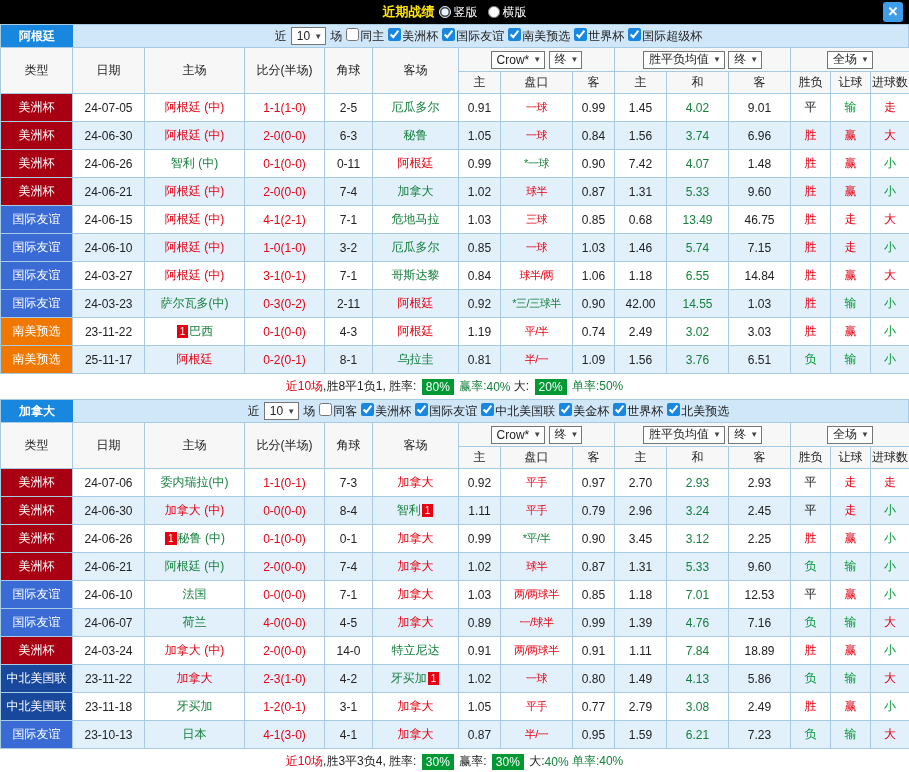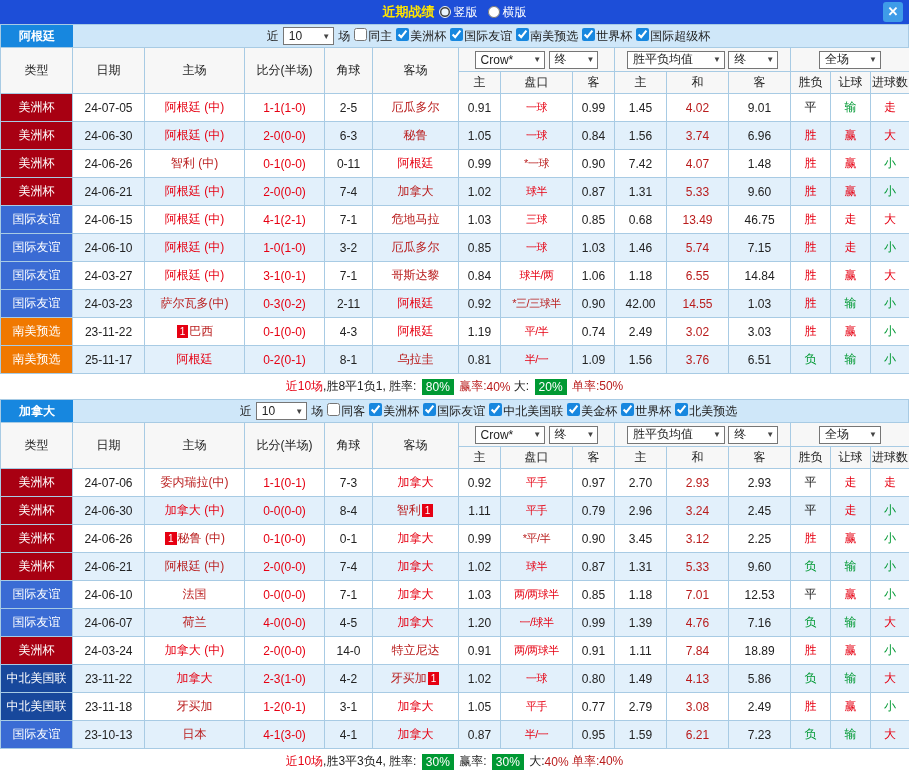--- a/index.html
+++ b/index.html
@@ -1,20 +1,20 @@
 <!DOCTYPE html>
 <html><head>
 <meta charset="utf-8">
 <style>
   * { box-sizing: border-box; margin: 0; padding: 0; }
   html,body { width: 909px; height: 772px; overflow: hidden; background: #fff;
     font-family: "Liberation Sans", sans-serif; font-size: 12px; color: #222; }
 
   
-  .titlebar { height: 24px; background: #1d4ed8; position: relative;
+  .titlebar { height: 24px; background: #000000; position: relative;
     display: flex; align-items: center; justify-content: center; gap: 2px; }
   .titlebar .title { color: #ffe400; font-weight: bold; font-size: 13px; }
   .radios { display: inline-flex; align-items: center; gap: 10px; margin-left: 2px; }
   .radios label { color: #fff; display: inline-flex; align-items: center; gap: 3px; cursor: pointer; }
   .radios input { accent-color: #eaf4fd; width: 12px; height: 12px; }
   .close { position: absolute; right: 6px; top: 2px; width: 20px; height: 20px;
     background: #3f9ce8; border-radius: 3px; color: #fff; font-weight: bold;
     text-align: center; line-height: 19px; font-size: 13px; cursor: pointer; }
 
   
@@ -23,35 +23,35 @@
   .team-label { width: 72px; background: #1787df; color: #fff; font-weight: bold;
     display: flex; align-items: center; justify-content: center; }
   .filter { flex: 1; display: flex; align-items: center; justify-content: center; gap: 4px; }
   .checks { display: inline-flex; align-items: center; }
   .checks label { display: inline-flex; align-items: flex-start; gap: 1px; margin-right: 4px; cursor: pointer; }
   .checks input, .filter input { accent-color: #1787df; width: 13px; height: 13px; }
 
   
   .sel { display: inline-flex; align-items: center; justify-content: space-between;
     border: 1px solid #767676; background: #fff; height: 18px;
-    padding: 0 3px 0 5px; gap: 20px; cursor: pointer; vertical-align: middle; }
+    padding: 0 3px 0 5px; gap: 4px; cursor: pointer; vertical-align: middle; }
   .sel .arr { font-size: 8px; color: #444; }
 
   
   table { width: 909px; table-layout: fixed; border-collapse: collapse; }
   th, td { border: 1px solid #a8cbe4; text-align: center;
     overflow: hidden; white-space: nowrap; }
   thead th { background: #f7f7f7; font-weight: normal; color: #222; }
   thead tr.h1 { height: 24px; }
   thead tr.h2 { height: 22px; }
   tbody tr { height: 28px; background: #fff; }
   tbody tr:nth-child(even) { background: #e2f0fb; }
   td.type { color: #fff; }
   .red   { color: #e60012; }
-  .blue  { color: #b91c1c; }
+  .blue  { color: #15803d; }
   .green { color: #009933; }
   .black { color: #222; }
   td.score { color: #e60012; }
   td.hcap { font-size: 11px; letter-spacing: -0.5px; }
   .team { cursor: pointer; }
   .badge { display: inline-block; background: #e60012; color: #fff;
     font-size: 10px; line-height: 13px; padding: 0 3px; margin: 0 1px; }
 
   
   .sec-footer { height: 25px; display: flex; align-items: center; justify-content: center; }
@@ -514,21 +514,21 @@
             <td class="red">赢</td>
             <td class="green">小</td>
           </tr>
           <tr>
             <td class="type" style="background:#3a6bd4">国际友谊</td>
             <td>24-06-07</td>
             <td><span class="team blue">荷兰</span></td>
             <td class="score">4-0(0-0)</td>
             <td>4-5</td>
             <td><span class="team red">加拿大</span></td>
-            <td>1.20</td>
+            <td>0.89</td>
             <td class="hcap red">一/球半</td>
             <td>0.99</td>
             <td>1.39</td>
             <td class="blue">4.76</td>
             <td>7.16</td>
             <td class="green">负</td>
             <td class="green">输</td>
             <td class="red">大</td>
           </tr>
           <tr>

